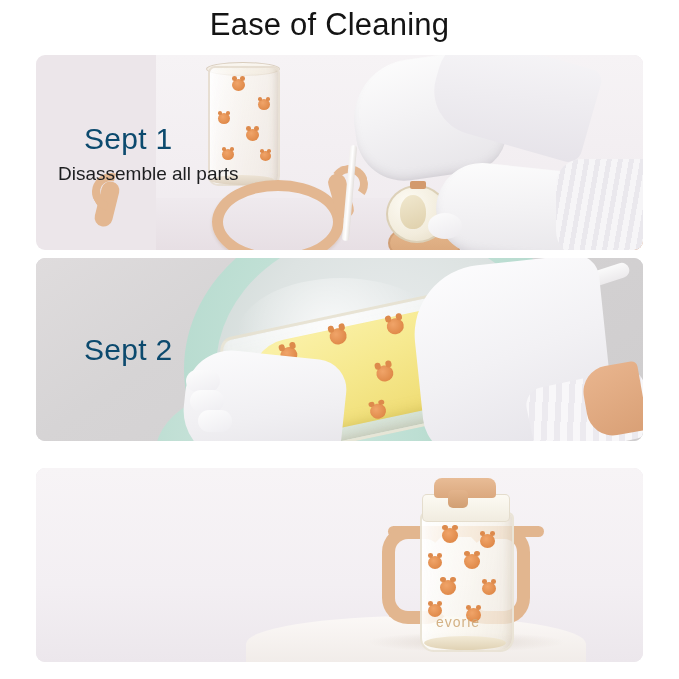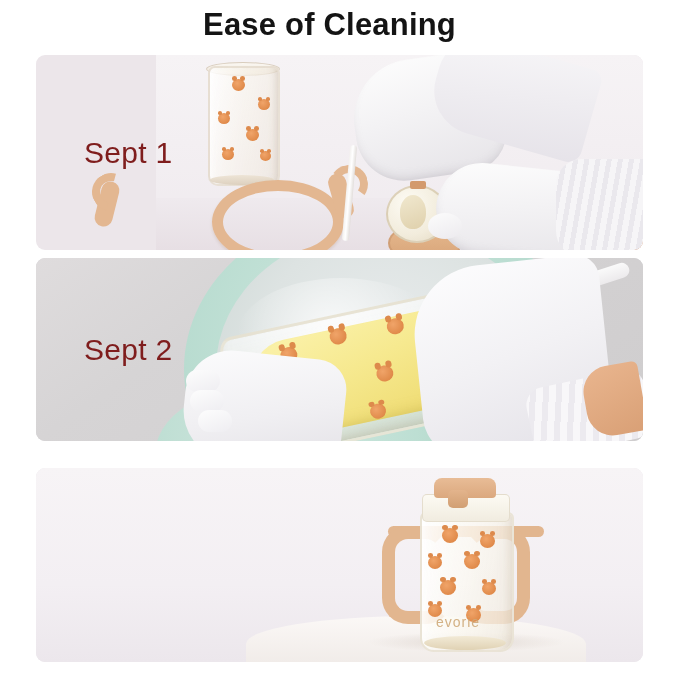--- a/index.html
+++ b/index.html
@@ -24,21 +24,21 @@
   }
 
   
   .page-title {
     position: absolute;
     left: 0;
     top: 6px;
     width: 659px;
     text-align: center;
     font-size: 31px;
-    font-weight: bold;
+    font-weight: normal;
     letter-spacing: 0.2px;
     color: #141414;
     line-height: 38px;
   }
 
   
   .panel {
     position: absolute;
     left: 36px;
     width: 607px;
@@ -58,21 +58,21 @@
     z-index: 40;
     display: flex;
     flex-direction: column;
     justify-content: center;
     padding-left: 22px;
     box-sizing: border-box;
     pointer-events: none;
   }
   .step-title {
     font-size: 30px;
-    color: #7f1d1d;
+    color: #0c4a6e;
     line-height: 38px;
     padding-left: 26px;
     letter-spacing: 0.3px;
   }
   .step-desc {
     font-size: 19px;
     color: #1d1e20;
     line-height: 24px;
     margin-top: 4px;
     max-width: 200px;
@@ -474,20 +474,21 @@
 
       <div class="glove p1-glove-a"></div>
       <div class="p1-glove-a-sleeve"></div>
       <div class="glove p1-glove-b"></div>
       <div class="p1-glove-b-sleeve"></div>
       <div class="p1-thumb"></div>
     </div>
 
     <div class="panel-caption">
       <div class="step-title">Sept 1</div>
+      <div class="step-desc">Disassemble all parts</div>
     </div>
   </div>
 
   <div class="panel" id="panel-2">
     <div class="photo">
       <div class="p2-bg"></div>
       <div class="p2-basin-outer"></div>
       <div class="p2-basin-inner"></div>
       <div class="p2-basin-low"></div>
       <div class="p2-suds"></div>

